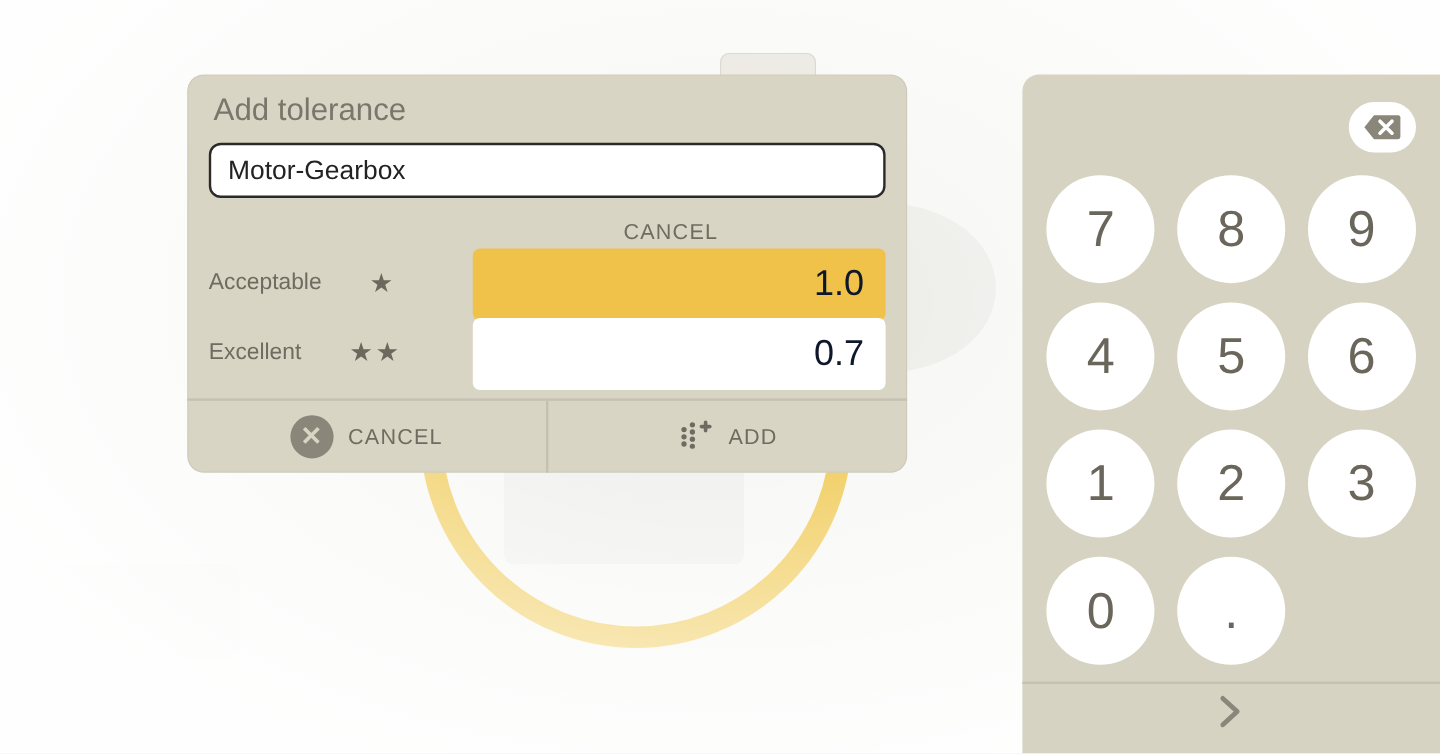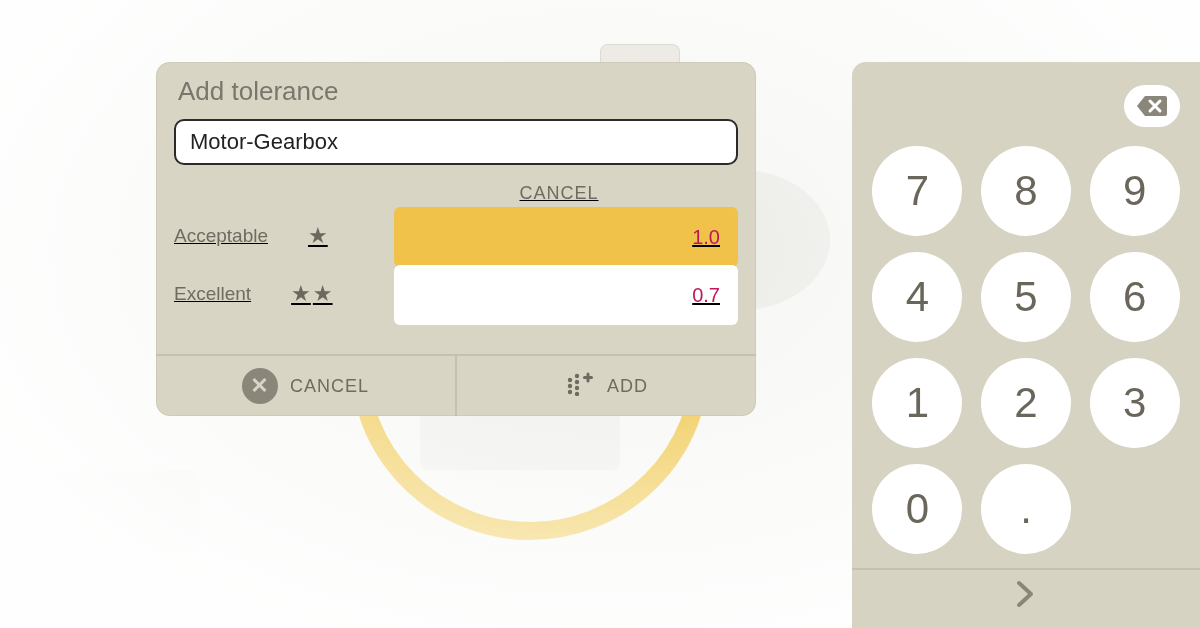--- a/index.html
+++ b/index.html
@@ -63,22 +63,21 @@
     box-shadow: inset 0 0 0 1px rgba(0,0,0,0.05);
     overflow: hidden;
   }
   .dialog-title {
     padding: 14px 22px 12px 22px;
     font-size: 26px;
     color: #7a766c;
     font-weight: 400;
   }
   .dialog-body {
-    padding: 0 18px 34px 18px;
-    text-decoration: underline;
+    padding: 0 18px 12px 18px;
   }
   .name-input {
     width: 100%;
     height: 46px;
     background: #ffffff;
     border: 2px solid #2a2a2a;
     border-radius: 10px;
     padding: 0 14px;
     font-size: 22px;
     color: #222;
@@ -117,22 +116,22 @@
   }
   .star-icon { color: #6c685d; font-size: 22px; line-height: 1; }
   .value-cell {
     flex: 1;
     height: 60px;
     border-radius: 6px;
     display: flex;
     align-items: center;
     justify-content: flex-end;
     padding: 0 18px;
-    font-size: 20px;
-    color: #be185d;
+    font-size: 30px;
+    color: #0f172a;
   }
   .value-cell.active { background: #f1c24a; }
   .value-cell.inactive { background: #ffffff; }
 
   .dialog-footer {
     display: flex;
     border-top: 2px solid #c5c1b1;
     height: 62px;
   }
   .footer-btn {

